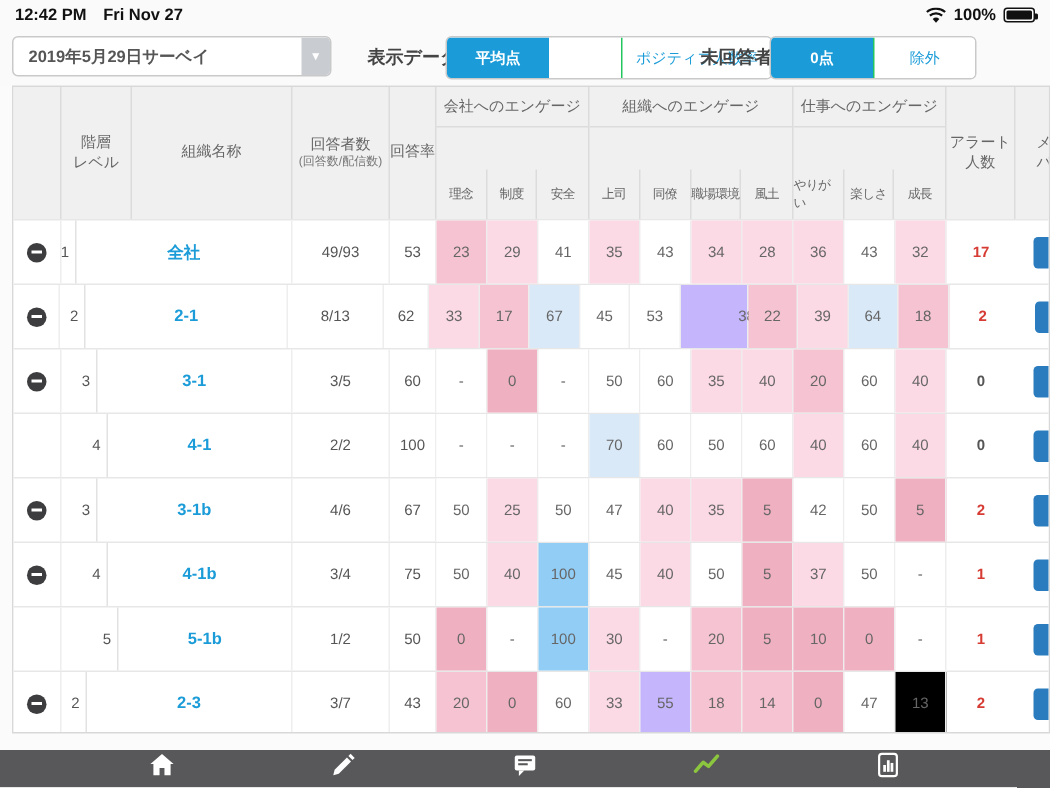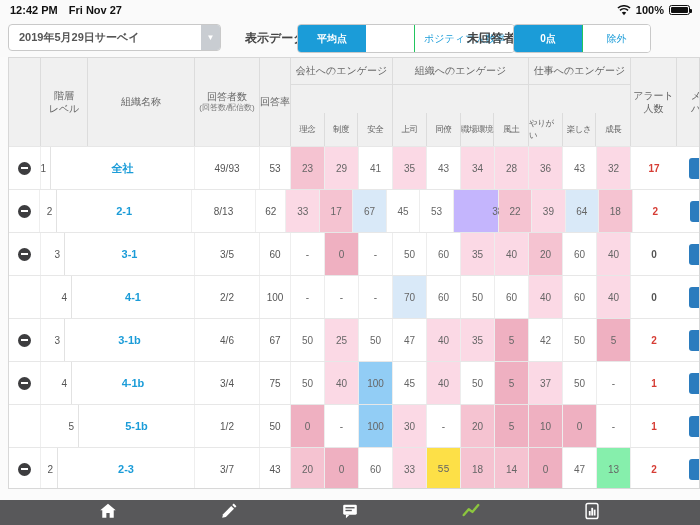--- a/index.html
+++ b/index.html
@@ -314,26 +314,26 @@
               <div class="expand-btn"></div>
             </div>
             <div class="c c-level" style="width: 17px;">2</div>
             <div class="c c-name" style="width: 137px;">2-3</div>
             <div class="c c-count">3/7</div>
             <div class="c c-rate">43</div>
             <div class="c c-score" style="background: rgb(245, 195, 209);">20</div>
             <div class="c c-score" style="background: rgb(239, 176, 193);">0</div>
             <div class="c c-score" style="background: rgb(255, 255, 255);">60</div>
             <div class="c c-score" style="background: rgb(251, 217, 229);">33</div>
-            <div class="c c-score" style="background: #fde047; font-family: Liberation Mono, monospace;">55</div>
+            <div class="c c-score" style="background: #c4b5fd;">55</div>
             <div class="c c-score" style="background: rgb(245, 195, 209);">18</div>
             <div class="c c-score" style="background: rgb(245, 195, 209);">14</div>
             <div class="c c-score" style="background: rgb(239, 176, 193);">0</div>
             <div class="c c-score" style="background: rgb(255, 255, 255);">47</div>
-            <div class="c c-score" style="background: #86efac;">13</div>
+            <div class="c c-score" style="background: #000000;">13</div>
             <div class="c c-alert warn">2</div>
             <div class="c c-member">
               <div class="member-btn"></div>
             </div>
           </div>
         </div>
     </div>
   </div>
 
   <div class="navbar" id="navbar">

